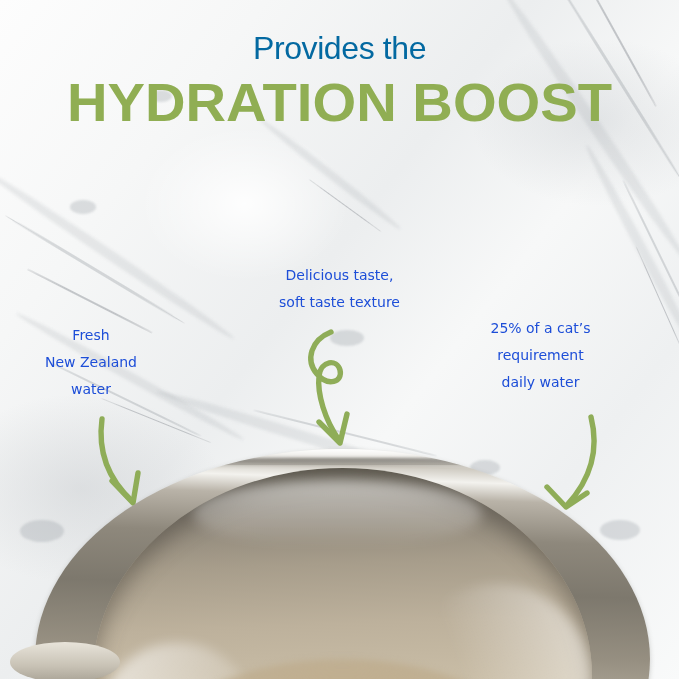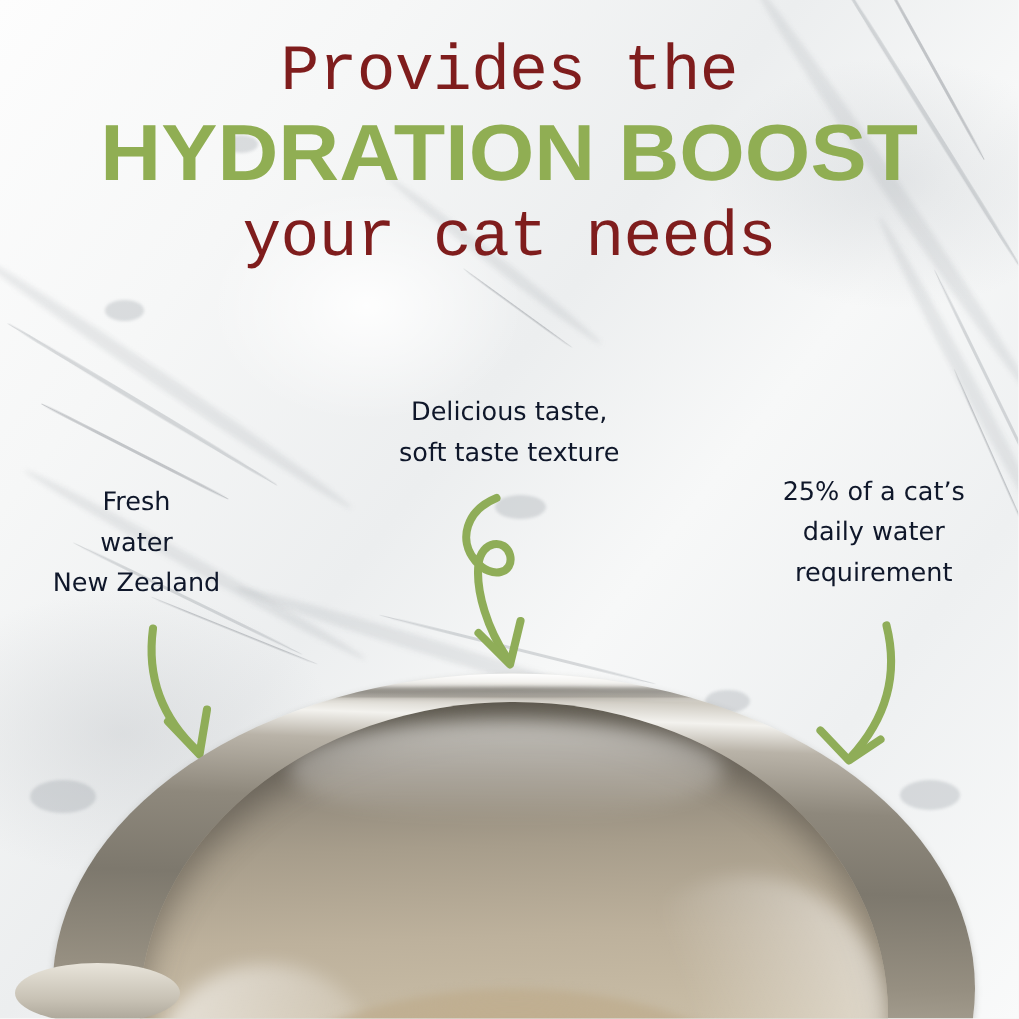--- a/index.html
+++ b/index.html
@@ -33,54 +33,54 @@
   .speck{position:absolute;border-radius:50%;background:rgba(150,156,162,.30);filter:blur(1px);}
 
   
   .headline{
     position:absolute;left:0;right:0;top:22px;
     text-align:center;
     user-select:none;
   }
   .hl-line1,.hl-line3{
     display:block;
-    color:#7f1d1d;
-    font-family:Liberation Mono, monospace;
+    color:#0369a1;
+    font-family:Liberation Sans, sans-serif;
     font-weight:300;
-    font-size:43px;
+    font-size:32px;
     line-height:52px;
     letter-spacing:-0.4px;
   }
   .hl-line2{
     display:block;
     color:#90ae53;
     font-family:"Liberation Sans Narrow","Liberation Sans",sans-serif;
     font-weight:700;
     font-size:53px;
     line-height:56px;
     letter-spacing:0px;
     transform:scaleX(1.06);
     margin:1px 0 2px 0;
   }
 
   
   .callout{
     position:absolute;
-    color:#0f172a;
+    color:#1d4ed8;
     font-family:"DejaVu Sans","Liberation Sans",sans-serif;
     font-weight:400;
-    font-size:17px;
+    font-size:14px;
     line-height:27px;
     text-align:center;
     user-select:none;
     white-space:nowrap;
   }
   #callout-left{left:6px;top:322px;width:170px;}
   #callout-center{left:232px;top:262px;width:215px;}
-  #callout-right{left:490px;top:315px;width:185px;}
+  #callout-right{left:448px;top:315px;width:185px;}
 
   
   .arrow-svg{position:absolute;overflow:visible;}
   #arrow-left-wrap{left:88px;top:415px;width:100px;height:110px;}
   #arrow-center-wrap{left:295px;top:330px;width:90px;height:125px;}
   #arrow-right-wrap{left:525px;top:415px;width:100px;height:110px;}
   .arrow-path{fill:none;stroke:#8fad58;stroke-width:5.4;stroke-linecap:round;stroke-linejoin:round;}
   .arrow-head{fill:none;stroke:#8fad58;stroke-width:5.4;stroke-linecap:round;stroke-linejoin:round;}
 
   
@@ -161,48 +161,47 @@
     <div class="speck" style="left:330px;top:330px;width:34px;height:16px;"></div>
     <div class="speck" style="left:470px;top:460px;width:30px;height:15px;"></div>
     <div class="speck" style="left:600px;top:520px;width:40px;height:20px;"></div>
     <div class="speck" style="left:20px;top:520px;width:44px;height:22px;"></div>
     <div class="speck" style="left:150px;top:90px;width:22px;height:12px;"></div>
   </div>
 
   <div class="headline">
     <span class="hl-line1">Provides the</span>
     <span class="hl-line2">HYDRATION BOOST</span>
-    <span class="hl-line3">your cat needs</span>
   </div>
 
   <div class="callout" id="callout-left">
     <div>Fresh</div>
+    <div>New Zealand</div>
     <div>water</div>
-    <div>New Zealand</div>
   </div>
 
   <svg class="arrow-svg" id="arrow-left-wrap" viewBox="0 0 100 110">
     <path class="arrow-path" d="M14,4 C10,34 18,62 44,86"></path>
     <path class="arrow-head" d="M24,66 L45,88 L50,58"></path>
   </svg>
 
   <div class="callout" id="callout-center">
     <div>Delicious taste,</div>
     <div>soft taste texture</div>
   </div>
 
   <svg class="arrow-svg" id="arrow-center-wrap" viewBox="0 0 90 125">
     <path class="arrow-path" d="M36,2 C16,10 10,30 22,44 C33,57 48,52 45,40 C42,29 26,30 24,46 C22,64 30,90 44,110"></path>
     <path class="arrow-head" d="M24,92 L45,113 L52,84"></path>
   </svg>
 
   <div class="callout" id="callout-right">
     <div>25% of a cat’s</div>
+    <div>requirement</div>
     <div>daily water</div>
-    <div>requirement</div>
 
   </div>
 
   <svg class="arrow-svg" id="arrow-right-wrap" viewBox="0 0 100 110">
     <path class="arrow-path" d="M66,2 C74,34 66,64 42,90"></path>
     <path class="arrow-head" d="M22,72 L41,92 L62,78"></path>
   </svg>
 
   <div id="bowl">
     <div id="bowl-rim-hi"></div>

